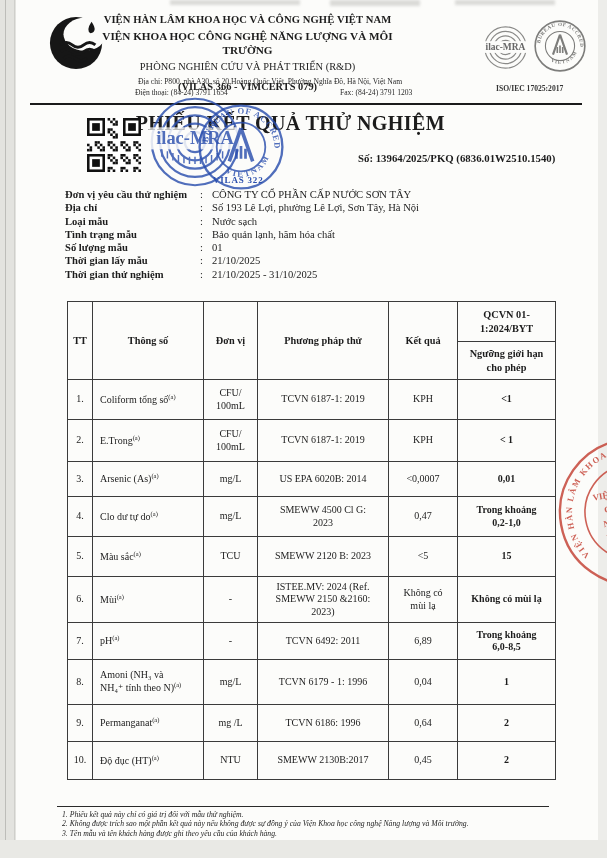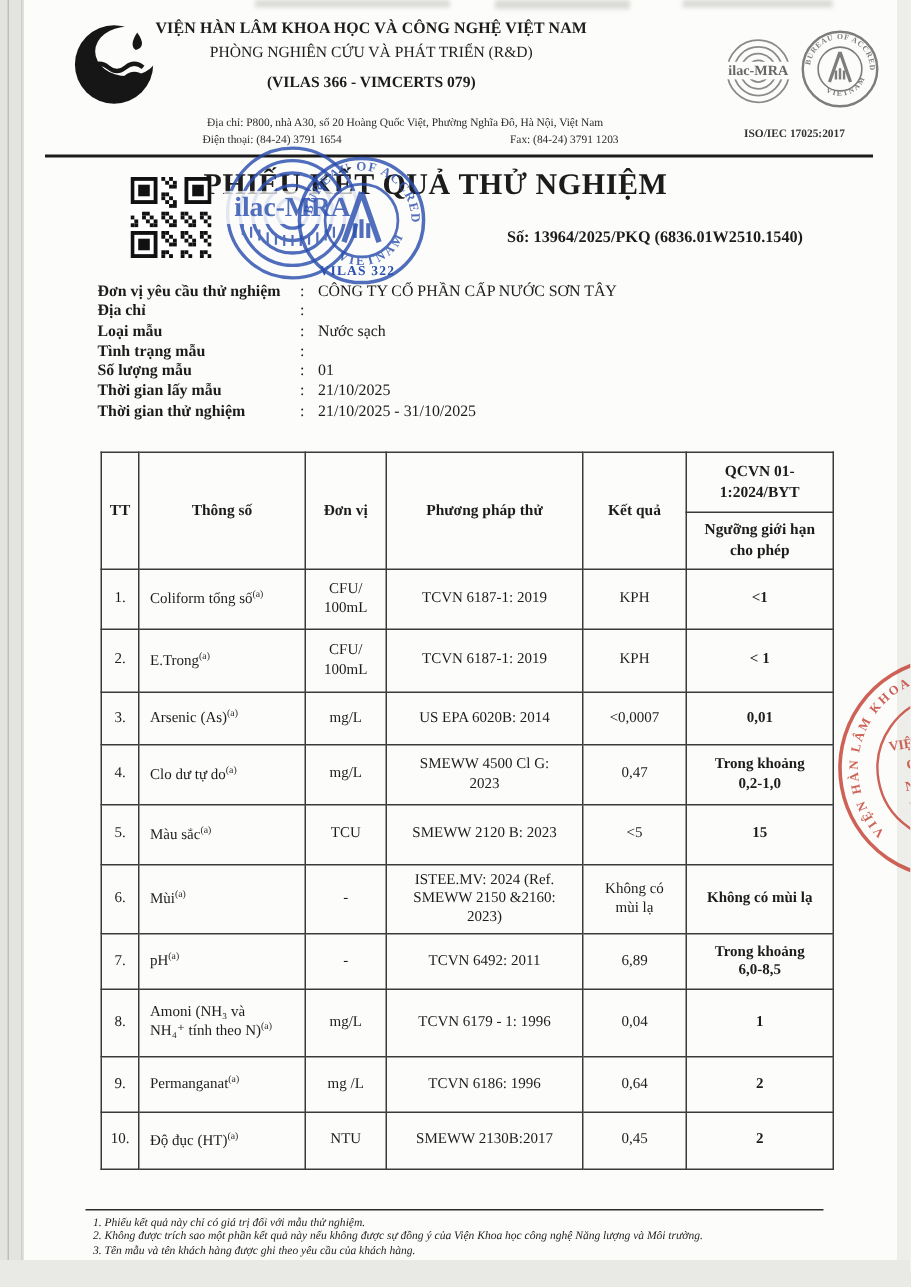--- a/index.html
+++ b/index.html
@@ -20,21 +20,21 @@
   .dept{font-size:10.4px;font-weight:normal;margin-top:3px;}
   .certs{font-size:10.4px;font-weight:bold;margin-top:7px;}
   .addr{left:138px;top:77px;font-size:7.6px;color:#2a2a2a;}
   .phone{left:135px;top:88px;font-size:7.6px;color:#2a2a2a;}
   .fax{left:340px;top:88px;font-size:7.6px;color:#2a2a2a;}
   .isotext{left:496px;top:84px;font-size:7.6px;font-weight:bold;color:#333;}
   .rule{left:30px;top:103px;width:552px;height:2px;background:#1b1b1b;}
   
   .doctitle{left:115px;top:112px;width:330px;text-align:right;font-size:20px;font-weight:bold;
             letter-spacing:.4px;z-index:2;}
-  .docnum{left:338px;top:152px;font-size:10.8px;font-weight:bold;z-index:2;}
+  .docnum{left:358px;top:152px;font-size:10.8px;font-weight:bold;z-index:2;}
   .vilas{left:213px;top:175px;font-size:9px;font-weight:bold;color:#2b4fae;letter-spacing:.8px;z-index:4;}
   .stamp{z-index:3;opacity:.82;pointer-events:none;}
   
   .info{left:65px;top:189px;width:480px;font-size:10.6px;}
   .info-row{display:grid;grid-template-columns:135px 12px 1fr;height:13.3px;align-items:baseline;}
   .info-label{font-weight:bold;white-space:nowrap;}
   .info-colon{text-align:left;}
   
   .tblwrap{left:67px;top:301px;z-index:1;}
   table{border-collapse:collapse;table-layout:fixed;width:488px;font-size:10px;}
@@ -75,20 +75,21 @@
     <path d="M45 8 q-6 9 -1 12 q8 -2 1 -12" fill="#161616"></path>
     <g stroke="#161616" stroke-width="3" fill="none">
       <path d="M13 32 q6 -5 12 0 t12 0 t12 0"></path>
       <path d="M13 39 q6 -5 12 0 t12 0 t12 0"></path>
       <path d="M16 46 q6 -5 12 0 t12 0"></path>
     </g>
   </svg>
 
   <div class="abs orgblock">
     <div class="org1">VIỆN HÀN LÂM KHOA HỌC VÀ CÔNG NGHỆ VIỆT NAM</div>
+    <div class="org2">VIỆN KHOA HỌC CÔNG NGHỆ NĂNG LƯỢNG VÀ MÔI TRƯỜNG</div>
     <div class="dept">PHÒNG NGHIÊN CỨU VÀ PHÁT TRIỂN (R&amp;D)</div>
     <div class="certs">(VILAS 366 - VIMCERTS 079)</div>
   </div>
   <div class="abs addr">Địa chỉ: P800, nhà A30, số 20 Hoàng Quốc Việt, Phường Nghĩa Đô, Hà Nội, Việt Nam</div>
   <div class="abs phone">Điện thoại: (84-24) 3791 1654</div>
   <div class="abs fax">Fax: (84-24) 3791 1203</div>
 
   <svg class="abs" style="left:483px;top:25px" width="45" height="45" viewBox="0 0 100 100">
     <g stroke="#8a8a88" stroke-width="2.6" fill="none">
       <circle cx="50" cy="50" r="46"></circle>
@@ -256,29 +257,31 @@
 
   <div class="abs info" id="info-box">
       <div class="info-row">
       <span class="info-label">Đơn vị yêu cầu thử nghiệm</span>
       <span class="info-colon">:</span>
       <span class="info-value">CÔNG TY CỔ PHẦN CẤP NƯỚC SƠN TÂY</span>
     </div>
       <div class="info-row">
       <span class="info-label">Địa chỉ</span>
       <span class="info-colon">:</span>
+      <span class="info-value">Số 193 Lê Lợi, phường Lê Lợi, Sơn Tây, Hà Nội</span>
     </div>
       <div class="info-row">
       <span class="info-label">Loại mẫu</span>
       <span class="info-colon">:</span>
       <span class="info-value">Nước sạch</span>
     </div>
       <div class="info-row">
       <span class="info-label">Tình trạng mẫu</span>
       <span class="info-colon">:</span>
+      <span class="info-value">Bảo quản lạnh, hãm hóa chất</span>
     </div>
       <div class="info-row">
       <span class="info-label">Số lượng mẫu</span>
       <span class="info-colon">:</span>
       <span class="info-value">01</span>
     </div>
       <div class="info-row">
       <span class="info-label">Thời gian lấy mẫu</span>
       <span class="info-colon">:</span>
       <span class="info-value">21/10/2025</span>

